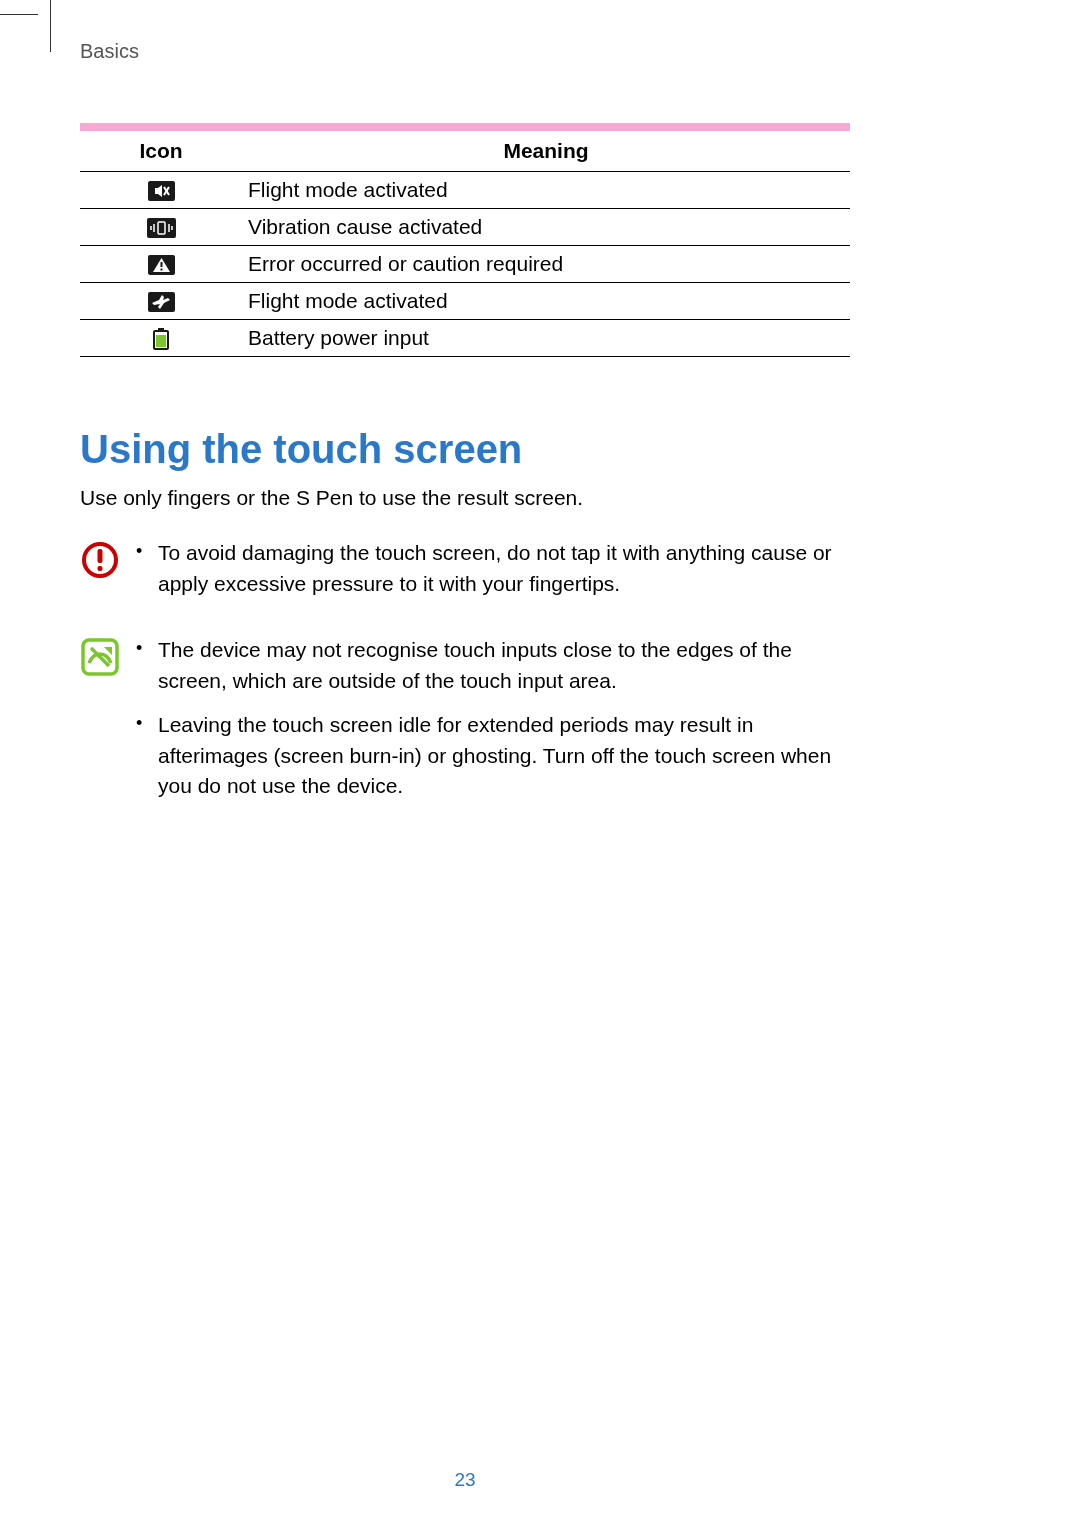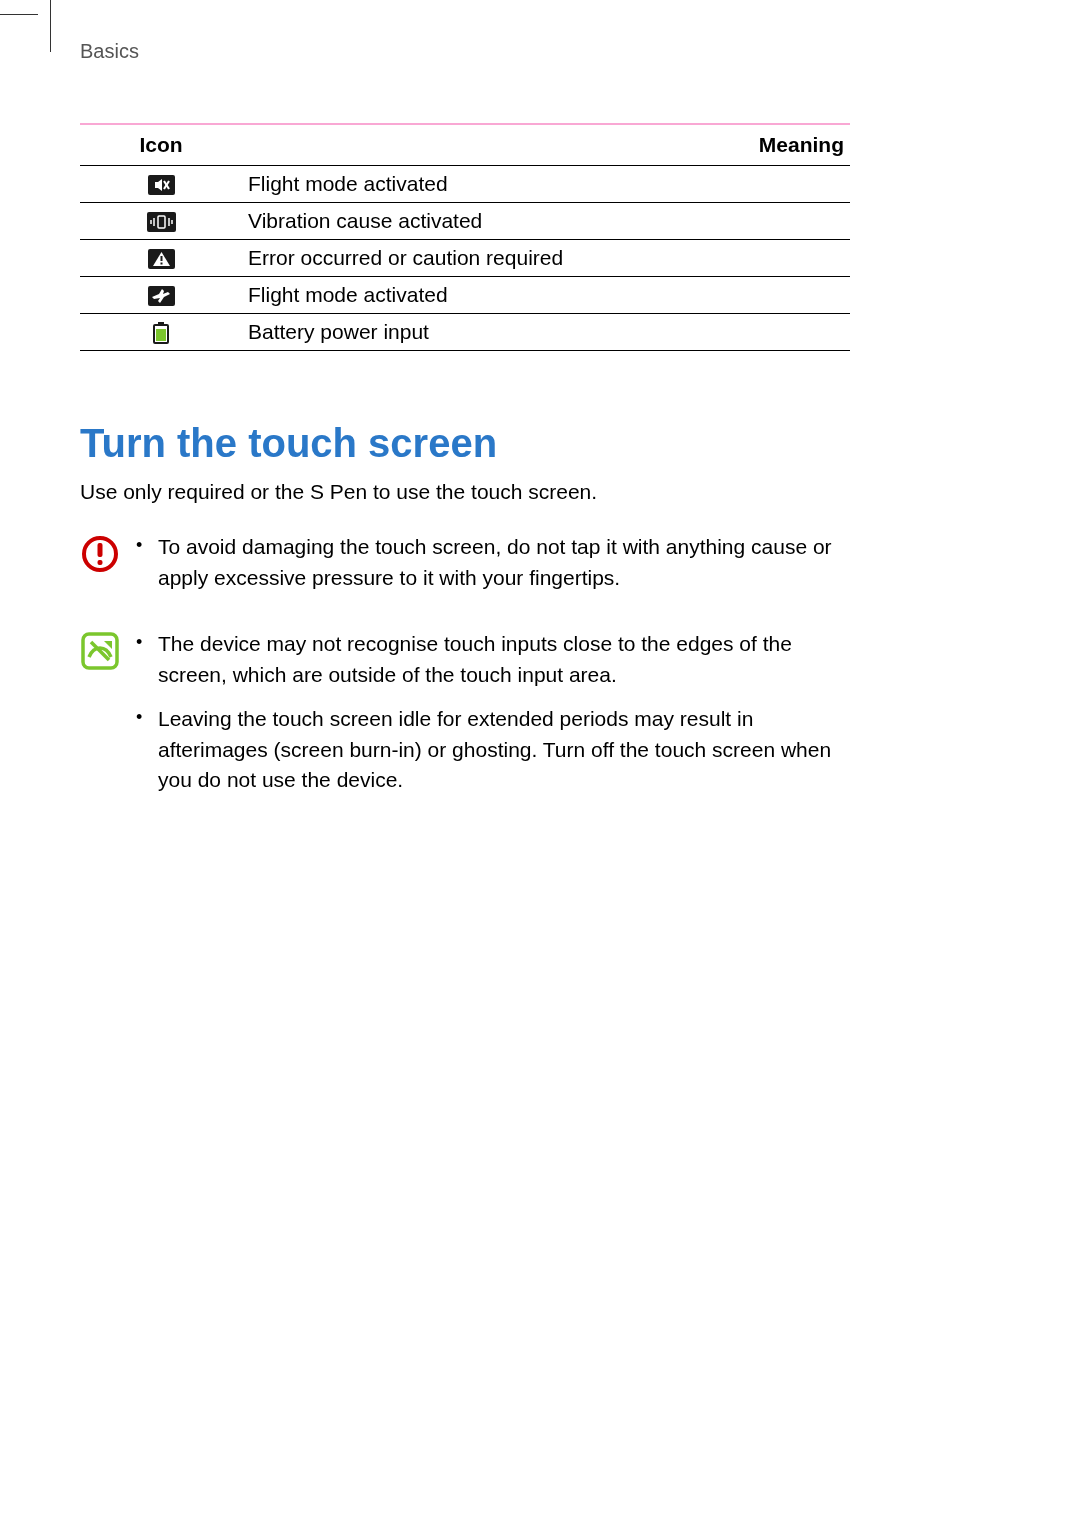--- a/index.html
+++ b/index.html
@@ -41,35 +41,35 @@
   }
 
   
   table.icon-table {
     width: 100%;
     border-collapse: collapse;
     margin-bottom: 70px;
   }
   table.icon-table th {
     font-weight: 700;
-    text-align: right;
+    text-align: center;
     font-size: 21px;
     padding: 8px 6px 8px 6px;
   }
   table.icon-table th.icon-col,
   table.icon-table td.icon-col {
     text-align: center;
     width: 150px;
   }
   table.icon-table td {
     font-size: 21px;
     padding: 6px 6px;
   }
   table.icon-table thead tr {
-    border-top: 2px solid #f9a8d4;
+    border-top: 8px solid #f9a8d4;
     border-bottom: 1px solid #000;
   }
   table.icon-table tbody tr {
     border-bottom: 1px solid #000;
   }
 
   
   .badge {
     display: inline-block;
     vertical-align: middle;
@@ -214,22 +214,22 @@
               <rect x="1" y="3" width="14" height="18" rx="1" fill="none" stroke="#1a1a1a" stroke-width="2"></rect>
               <rect x="3" y="7" width="10" height="12" fill="#7bc62d"></rect>
             </svg>
           </span>
         </td>
         <td>Battery power input</td>
       </tr>
     </tbody>
   </table>
 
-  <h1 class="doc-heading">Turn the touch screen</h1>
-  <div class="intro">Use only required or the S Pen to use the touch screen.</div>
+  <h1 class="doc-heading">Using the touch screen</h1>
+  <div class="intro">Use only fingers or the S Pen to use the result screen.</div>
 
   <div class="callout">
     <div class="callout-icon">
       <svg width="40" height="40" viewBox="0 0 40 40">
         <circle cx="20" cy="20" r="16" fill="none" stroke="#cc0000" stroke-width="4"></circle>
         <rect x="17.5" y="9" width="5" height="14" rx="2" fill="#cc0000"></rect>
         <rect x="17.5" y="26" width="5" height="5" rx="2" fill="#cc0000"></rect>
       </svg>
     </div>
     <ul>
@@ -245,13 +245,14 @@
         <line x1="11" y1="11" x2="29" y2="29" stroke="#7bc62d" stroke-width="3.5"></line>
         <path d="M24 10 L32 10 L32 18 Z" fill="#7bc62d"></path>
       </svg>
     </div>
     <ul>
       <li>The device may not recognise touch inputs close to the edges of the screen, which are outside of the touch input area.</li>
       <li>Leaving the touch screen idle for extended periods may result in afterimages (screen burn-in) or ghosting. Turn off the touch screen when you do not use the device.</li>
     </ul>
   </div>
 
+  <div class="page-number">23</div>
 </div>
 
 </body></html>

